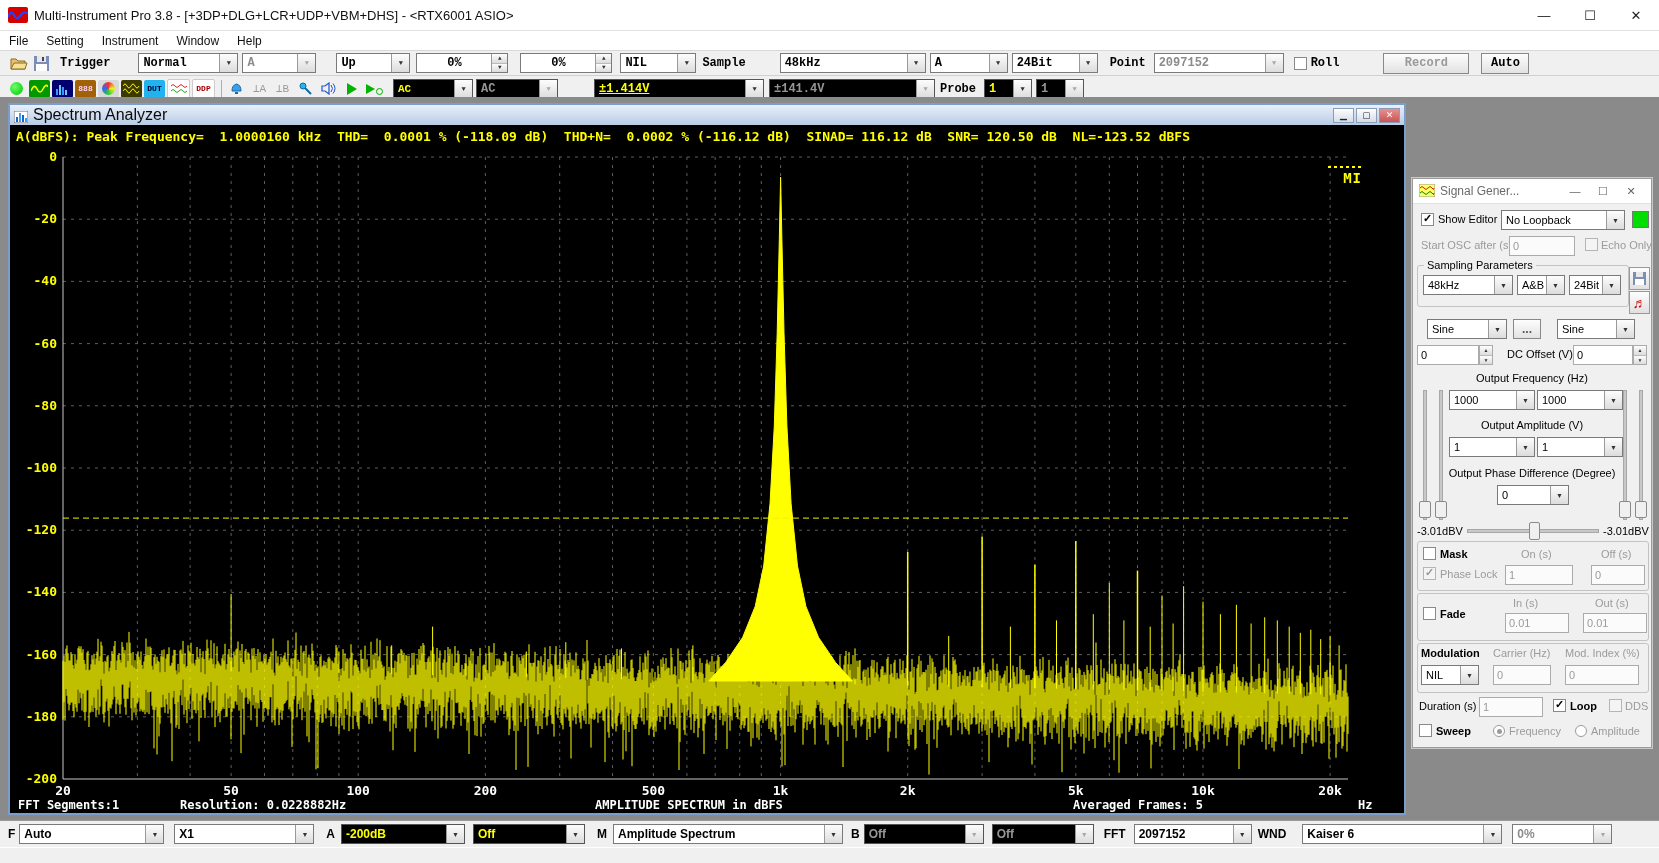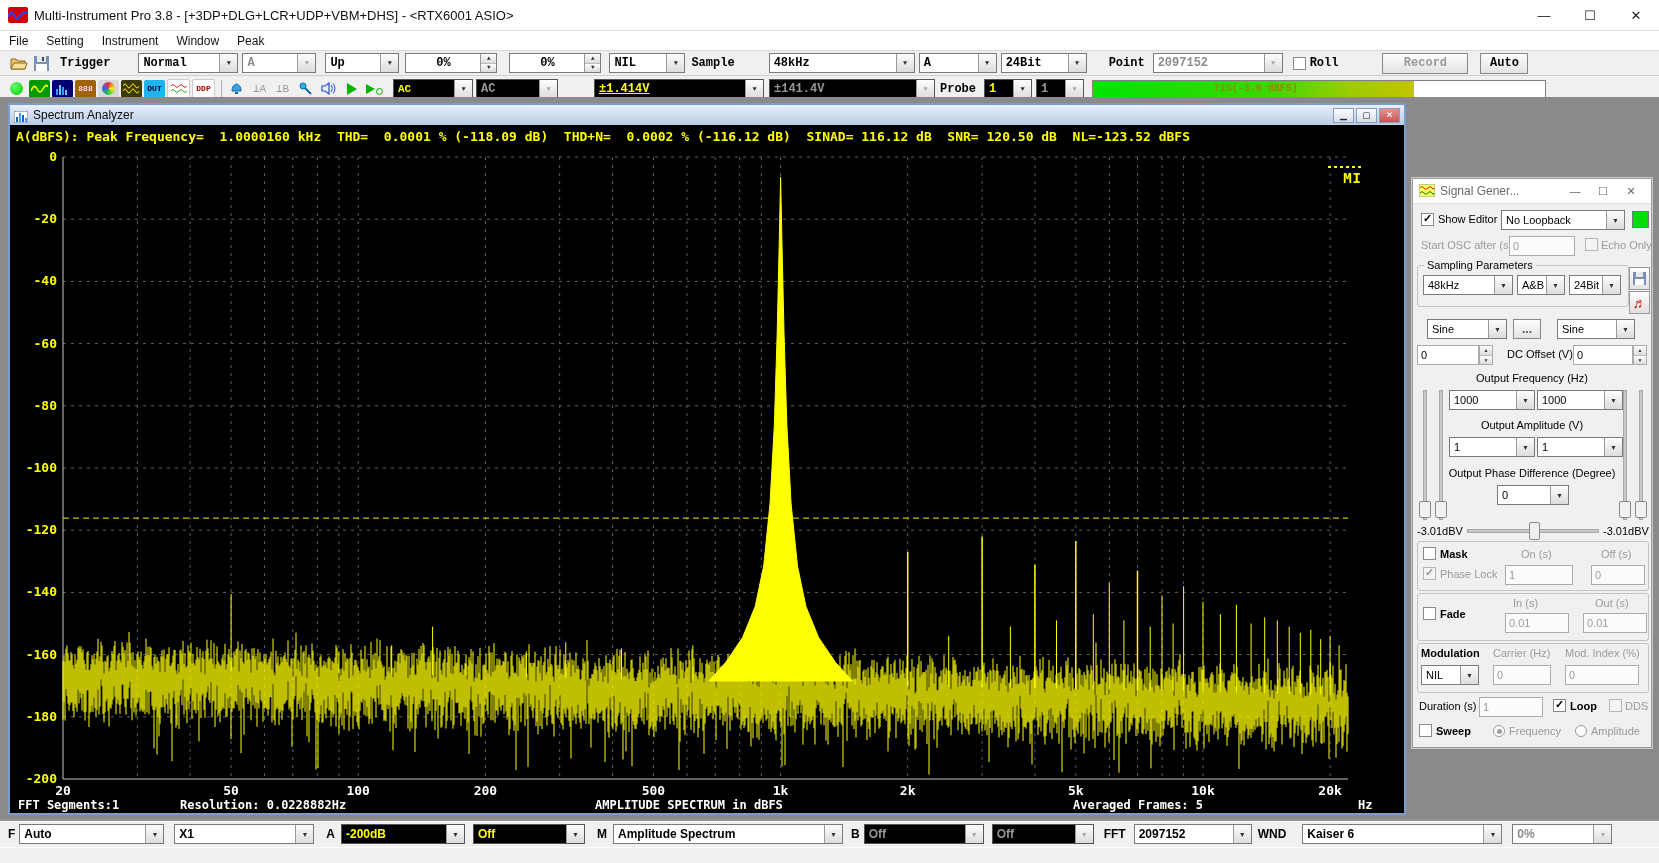--- a/index.html
+++ b/index.html
@@ -53,21 +53,21 @@
     background:linear-gradient(90deg,#00e400 0%,#3bd800 55%,#9ccc00 80%,#c3c300 100%);}
   .meter .mtext{position:absolute;top:0;bottom:0;display:flex;align-items:center;justify-content:center;
     font-weight:bold;font-size:10px;color:#8a8a00;width:100%;left:-14%;}
   
   #mdi{position:absolute;left:0;top:97px;width:1659px;height:723px;background:#8a8a8a;overflow:hidden;}
   
   #specwin{position:absolute;left:8px;top:6px;width:1398px;height:712px;border:2px solid #7b9dcb;
     background:#000;box-sizing:border-box;}
   #spectitle{height:20px;background:linear-gradient(#e8f0fa,#b8cce6);display:flex;align-items:center;padding:0 4px;}
   #spectitle .ticon{width:14px;height:12px;margin-right:5px;}
-  #spectitle .ttext{font-size:12px;color:#0a0a0a;}
+  #spectitle .ttext{font-size:16px;color:#0a0a0a;}
   .capbtn{width:21px;height:15px;margin-left:2px;border:1px solid #8b9db5;background:linear-gradient(#fdfdfd,#d5dde8);
     display:flex;align-items:center;justify-content:center;font-size:9px;color:#223;box-sizing:border-box;}
   .capbtn.close{background:linear-gradient(#e89191,#c85454);color:#fff;}
   #specstatus{height:22px;background:#000;color:#ffff00;display:flex;align-items:center;padding:0 6px;
     font:bold 13px "DejaVu Sans Mono",monospace;white-space:pre;overflow:hidden;}
   #plotarea{position:relative;width:1394px;height:652px;background:#000;}
   #plotarea svg{position:absolute;left:0;top:0;}
   .ylab{fill:#ffff00;font:bold 13px "DejaVu Sans Mono",monospace;}
   .xlab{fill:#ffffff;font:bold 13px "DejaVu Sans Mono",monospace;}
   .milogo{fill:#ffff00;font:bold 14px "DejaVu Sans Mono",monospace;letter-spacing:1px;}
@@ -123,21 +123,21 @@
     <span class="wincap">☐</span>
     <span class="wincap">✕</span>
   </div>
 </div>
 
 <div class="menubar">
   <span class="menuitem">File</span>
   <span class="menuitem">Setting</span>
   <span class="menuitem">Instrument</span>
   <span class="menuitem">Window</span>
-  <span class="menuitem">Peak</span>
+  <span class="menuitem">Help</span>
 </div>
 
 <div class="tbar" id="toolbar1">
   <span class="tile">
     <svg width="18" height="14" viewBox="0 0 18 14">
         <path d="M1 13 L1 3 L6 3 L8 5 L15 5 L15 13 Z" fill="#e8c36a" stroke="#8a6d1f"></path>
         <path d="M1 13 L4 7 L17 7 L15 13 Z" fill="#f7df9a" stroke="#8a6d1f"></path>
       </svg>
   </span>
   <span class="tile">
@@ -150,21 +150,21 @@
   </span>
   <span class="tblabel" style="margin-left:6px">Trigger</span>
   <span class="combo" style="width:100px;margin-left:28px">
     <span class="txt">Normal</span>
       <span class="arr"></span>
   </span>
   <span class="combo dis" style="width:74px;margin-left:4px">
     <span class="txt">A</span>
       <span class="arr"></span>
   </span>
-  <span class="combo" style="width:74px;margin-left:9px">
+  <span class="combo" style="width:74px;margin-left:20px">
     <span class="txt">Up</span>
       <span class="arr"></span>
   </span>
   <span class="spin" style="width:92px;margin-left:6px">
     <span class="txt">0%</span>
     <span class="btns">
         <span>▲</span>
         <span>▼</span>
       </span>
   </span>
@@ -185,21 +185,21 @@
       <span class="arr"></span>
   </span>
   <span class="combo" style="width:78px;margin-left:4px">
     <span class="txt">A</span>
       <span class="arr"></span>
   </span>
   <span class="combo" style="width:86px;margin-left:4px">
     <span class="txt">24Bit</span>
       <span class="arr"></span>
   </span>
-  <span class="tblabel" style="margin-left:22px">Point</span>
+  <span class="tblabel" style="margin-left:12px">Point</span>
   <span class="combo dis" style="width:130px;margin-left:8px">
     <span class="txt">2097152</span>
       <span class="arr"></span>
   </span>
   <span style="display:inline-flex;align-items:center;margin-left:10px">
     <span class="cbx"></span>
     <span class="tblabel" style="margin-left:4px">Roll</span>
   </span>
   <span class="pbtn dis" style="width:86px;margin-left:44px">Record</span>
   <span class="pbtn" style="width:48px;margin-left:12px">Auto</span>
@@ -286,24 +286,20 @@
       <span class="arr"></span>
   </span>
   <span class="tblabel" style="margin-left:5px">Probe</span>
   <span class="combo dark" style="width:48px;margin-left:8px">
     <span class="txt">1</span>
       <span class="arr"></span>
   </span>
   <span class="combo dark dis" style="width:48px;margin-left:4px">
     <span class="txt">1</span>
       <span class="arr"></span>
-  </span>
-  <span class="meter" style="width:452px;margin-left:8px">
-    <span class="fill" style="width: 71%;"></span>
-    <span class="mtext">71%(-3.0 dBFS)</span>
   </span>
 </div>
 
 <div id="mdi">
 
   <div id="specwin">
     <div id="spectitle">
       <span class="ticon">
         <svg width="14" height="12" viewBox="0 0 14 12">
             <rect x="0" y="0" width="14" height="12" fill="#fff" stroke="#667"></rect>

